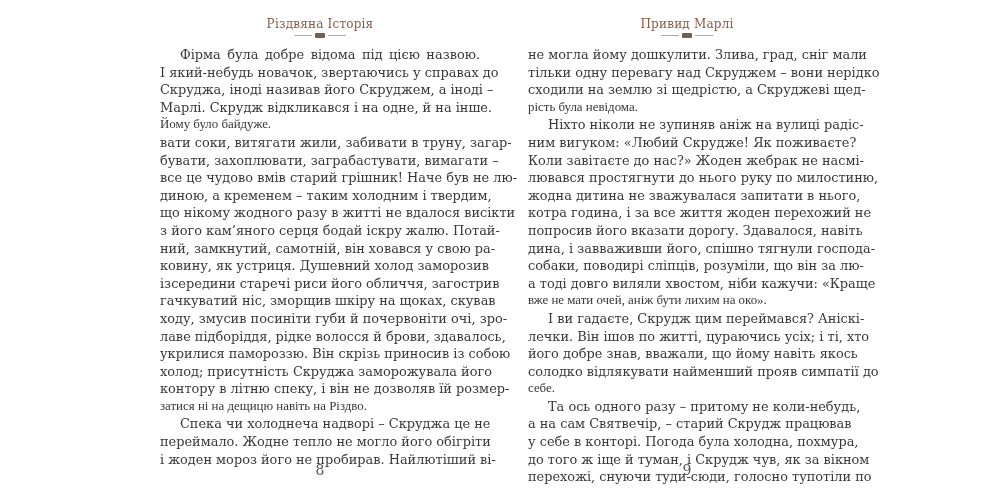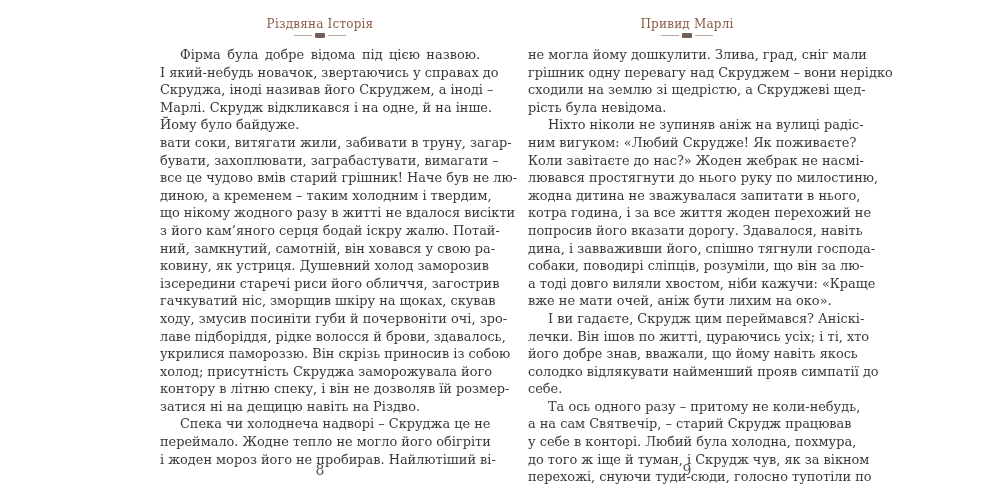--- a/index.html
+++ b/index.html
@@ -37,21 +37,21 @@
 
   .body-text {
     position: absolute; top: 46px; left: 0; right: 0;
     font-size: 12.9px; line-height: 17.6px; color: #383838;
     text-align: justify;
   }
   .line-row {
     display: block; white-space: nowrap; text-align: justify;
     text-align-last: justify; height: 17.6px;
   }
-  .line-row.last { text-align-last: left; }
+  .line-row.last { text-align-last: left; font-family: Liberation Serif, serif; }
   .line-row.indent { padding-left: 20px; }
 
   .folio {
     position: absolute; top: 462px; left: 0; right: 0;
     text-align: center; font-size: 14px; color: #555;
   }
 </style>
 </head>
 <body>
 
@@ -95,41 +95,41 @@
 
   <div class="page right">
     <div class="running-head">Привид Марлі</div>
     <div class="ornament">
       <span class="line l"></span>
       <span class="mid"></span>
       <span class="line r"></span>
     </div>
     <div class="body-text">
         <span class="line-row">не могла йому дошкулити. Злива, град, сніг мали</span>
-        <span class="line-row">грішник одну перевагу над Скруджем – вони нерідко</span>
+        <span class="line-row">тільки одну перевагу над Скруджем – вони нерідко</span>
         <span class="line-row">сходили на землю зі щедрістю, а Скруджеві щед-</span>
         <span class="line-row last">рість була невідома.</span>
         <span class="line-row indent">Ніхто ніколи не зупиняв аніж на вулиці радіс-</span>
         <span class="line-row">ним вигуком: «Любий Скрудже! Як поживаєте?</span>
         <span class="line-row">Коли завітаєте до нас?» Жоден жебрак не насмі-</span>
         <span class="line-row">лювався простягнути до нього руку по милостиню,</span>
         <span class="line-row">жодна дитина не зважувалася запитати в нього,</span>
         <span class="line-row">котра година, і за все життя жоден перехожий не</span>
         <span class="line-row">попросив його вказати дорогу. Здавалося, навіть</span>
         <span class="line-row">дина, і завваживши його, спішно тягнули господа-</span>
         <span class="line-row">собаки, поводирі сліпців, розуміли, що він за лю-</span>
         <span class="line-row">а тоді довго виляли хвостом, ніби кажучи: «Краще</span>
         <span class="line-row last">вже не мати очей, аніж бути лихим на око».</span>
         <span class="line-row indent">І ви гадаєте, Скрудж цим переймався? Аніскі-</span>
         <span class="line-row">лечки. Він ішов по житті, цураючись усіх; і ті, хто</span>
         <span class="line-row">його добре знав, вважали, що йому навіть якось</span>
         <span class="line-row">солодко відлякувати найменший прояв симпатії до</span>
         <span class="line-row last">себе.</span>
         <span class="line-row indent">Та ось одного разу – притому не коли-небудь,</span>
         <span class="line-row">а на сам Святвечір, – старий Скрудж працював</span>
-        <span class="line-row">у себе в конторі. Любий була холодна, похмура,</span>
+        <span class="line-row">у себе в конторі. Погода була холодна, похмура,</span>
         <span class="line-row">до того ж іще й туман, і Скрудж чув, як за вікном</span>
         <span class="line-row">перехожі, снуючи туди-сюди, голосно тупотіли по</span>
       </div>
     <div class="folio">9</div>
   </div>
 
 </div>
 
 </body></html>

